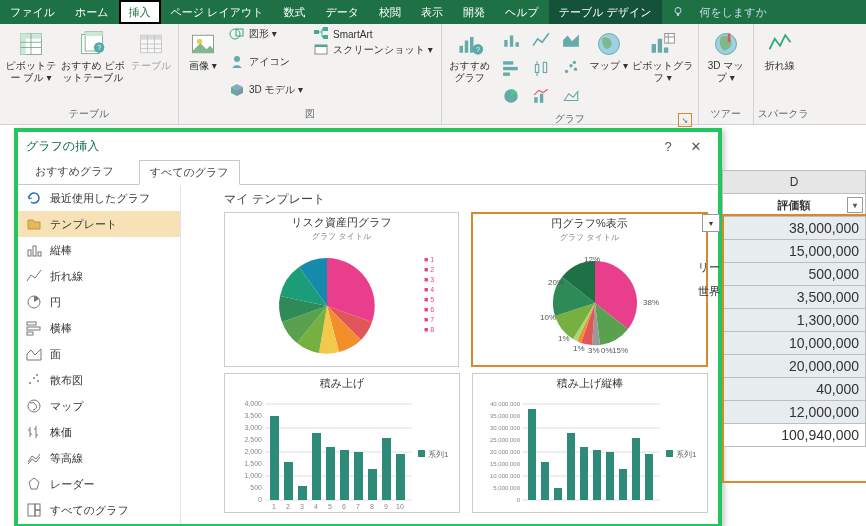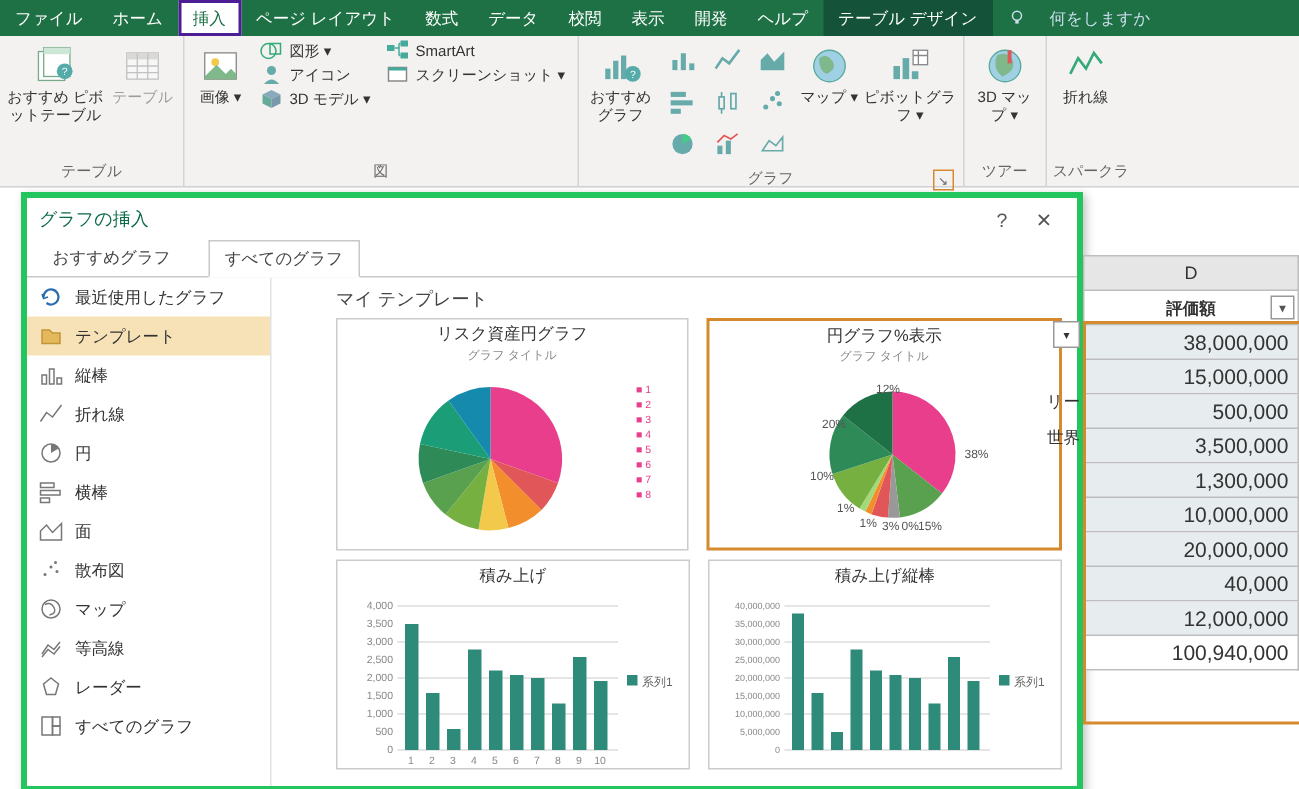--- a/index.html
+++ b/index.html
@@ -1,19 +1,19 @@
 <!DOCTYPE html>
 <html><head>
 <meta charset="utf-8">
 <style>
   html,body{margin:0;padding:0;font-family:"Meiryo UI","Yu Gothic UI",sans-serif;font-size:11px;color:#333;background:#fff;width:866px;height:526px;overflow:hidden;}
   
   .tabs{background:#1e7145;height:24px;display:flex;align-items:stretch;color:#fff;}
   .tabs .tab{padding:0 10px;display:flex;align-items:center;cursor:pointer;font-size:11px;white-space:nowrap;}
-  .tabs .tab.active{background:#fff;color:#1e7145;border:2px solid #4c1d95;padding:0 8px;}
+  .tabs .tab.active{background:#fff;color:#1e7145;border:2px solid #000000;padding:0 8px;}
   .tabs .tellme{display:flex;align-items:center;gap:16px;padding:0 10px;color:#cde;}
   .tabs .tellme .bulb{width:12px;height:12px;}
   
   .ribbon{background:#f3f2f1;border-bottom:1px solid #d4d4d4;height:100px;display:flex;}
   .group{border-right:1px solid #d4d4d4;display:flex;flex-direction:column;justify-content:space-between;padding:2px 4px 0;}
   .group-body{display:flex;align-items:flex-start;gap:2px;flex:1;}
   .group-label{font-size:10px;color:#666;text-align:center;padding:2px 0 3px;position:relative;}
   .group-label .launcher{position:absolute;right:2px;bottom:2px;width:12px;height:12px;border:1px solid #d68a2e;display:flex;align-items:center;justify-content:center;font-size:8px;color:#666;}
   .bigbtn{display:flex;flex-direction:column;align-items:center;justify-content:flex-start;width:54px;padding-top:4px;gap:2px;cursor:pointer;}
   .bigbtn .ic{width:28px;height:28px;}
@@ -76,20 +76,32 @@
         <rect x="6.5" y="10" width="3" height="3" fill="#cde"></rect>
       </svg>
     <span>何をしますか</span>
   </div>
 </div>
 
 <div class="ribbon">
 
   <div class="group">
     <div class="group-body">
+      <div class="bigbtn">
+        <svg class="ic" viewBox="0 0 32 32">
+            <rect x="4" y="4" width="24" height="24" fill="#fff" stroke="#7a8"></rect>
+            <rect x="4" y="4" width="24" height="6" fill="#cde7d7"></rect>
+            <rect x="4" y="4" width="6" height="24" fill="#cde7d7"></rect>
+            <line x1="4" y1="14" x2="28" y2="14" stroke="#7a8"></line>
+            <line x1="4" y1="20" x2="28" y2="20" stroke="#7a8"></line>
+            <line x1="16" y1="4" x2="16" y2="28" stroke="#7a8"></line>
+          </svg>
+        <span class="lbl">ピボットテー
+ブル ▾</span>
+      </div>
       <div class="bigbtn" style="width:66px">
         <svg class="ic" viewBox="0 0 32 32">
             <rect x="3" y="5" width="20" height="22" fill="#fff" stroke="#7a8"></rect>
             <rect x="7" y="2" width="20" height="22" fill="#fff" stroke="#7a8"></rect>
             <rect x="7" y="2" width="20" height="5" fill="#cde7d7"></rect>
             <circle cx="23" cy="20" r="6" fill="#5aa"></circle>
             <text x="23" y="23" font-size="8" text-anchor="middle" fill="#fff">?</text>
           </svg>
         <span class="lbl">おすすめ
 ピボットテーブル</span>
@@ -113,21 +125,21 @@
     <div class="group-body">
       <div class="bigbtn" style="width:40px">
         <svg class="ic" viewBox="0 0 32 32">
             <rect x="4" y="6" width="24" height="20" fill="#fff" stroke="#888"></rect>
             <circle cx="12" cy="13" r="3" fill="#f3c94b"></circle>
             <path d="M4 24 L13 15 L20 22 L24 18 L28 22 V26 H4Z" fill="#7fb88a"></path>
           </svg>
         <span class="lbl">画像
 ▾</span>
       </div>
-      <div style="display:flex;flex-direction:column;gap:0;">
+      <div style="display:flex;flex-direction:column;gap:12px;">
         <div class="smbtn">
           <svg class="ic" viewBox="0 0 16 16">
               <circle cx="6" cy="8" r="5" fill="none" stroke="#3a7"></circle>
               <rect x="7" y="3" width="7" height="7" fill="none" stroke="#3a7"></rect>
             </svg>
           <span>図形 ▾</span>
         </div>
         <div class="smbtn">
           <svg class="ic" viewBox="0 0 16 16">
               <circle cx="8" cy="5" r="3" fill="#6aa"></circle>
@@ -362,20 +374,31 @@
             <circle cx="11" cy="3" r="1" fill="#777"></circle>
           </svg>
           <span>散布図</span>
         </div>
       <div class="item">
           <svg class="ic" viewBox="0 0 16 16">
             <circle cx="8" cy="8" r="6" fill="none" stroke="#777"></circle>
             <path d="M4 5 Q8 3 10 7 Q12 11 7 12" fill="none" stroke="#777"></path>
           </svg>
           <span>マップ</span>
+        </div>
+      <div class="item">
+          <svg class="ic" viewBox="0 0 16 16">
+            <line x1="4" y1="3" x2="4" y2="13" stroke="#777"></line>
+            <line x1="2" y1="6" x2="4" y2="6" stroke="#777"></line>
+            <line x1="4" y1="10" x2="6" y2="10" stroke="#777"></line>
+            <line x1="10" y1="2" x2="10" y2="14" stroke="#777"></line>
+            <line x1="8" y1="5" x2="10" y2="5" stroke="#777"></line>
+            <line x1="10" y1="11" x2="12" y2="11" stroke="#777"></line>
+          </svg>
+          <span>株価</span>
         </div>
       <div class="item">
           <svg class="ic" viewBox="0 0 16 16">
             <path d="M2 12 L6 6 L10 9 L14 4" fill="none" stroke="#777"></path>
             <path d="M2 14 L6 9 L10 12 L14 7" fill="none" stroke="#777"></path>
           </svg>
           <span>等高線</span>
         </div>
       <div class="item">
           <svg class="ic" viewBox="0 0 16 16">

